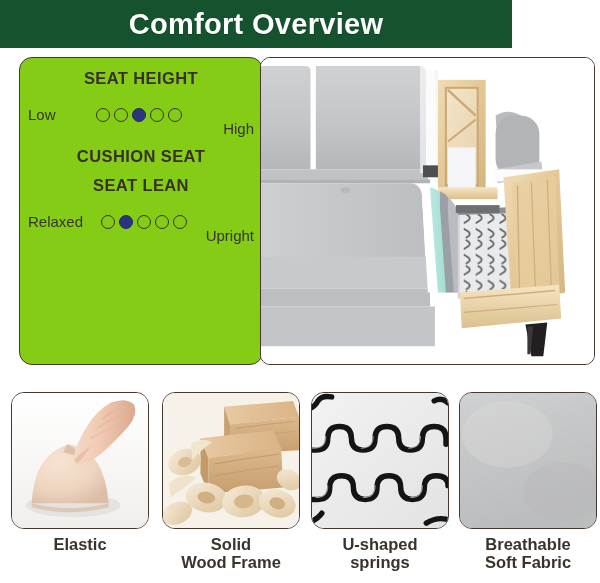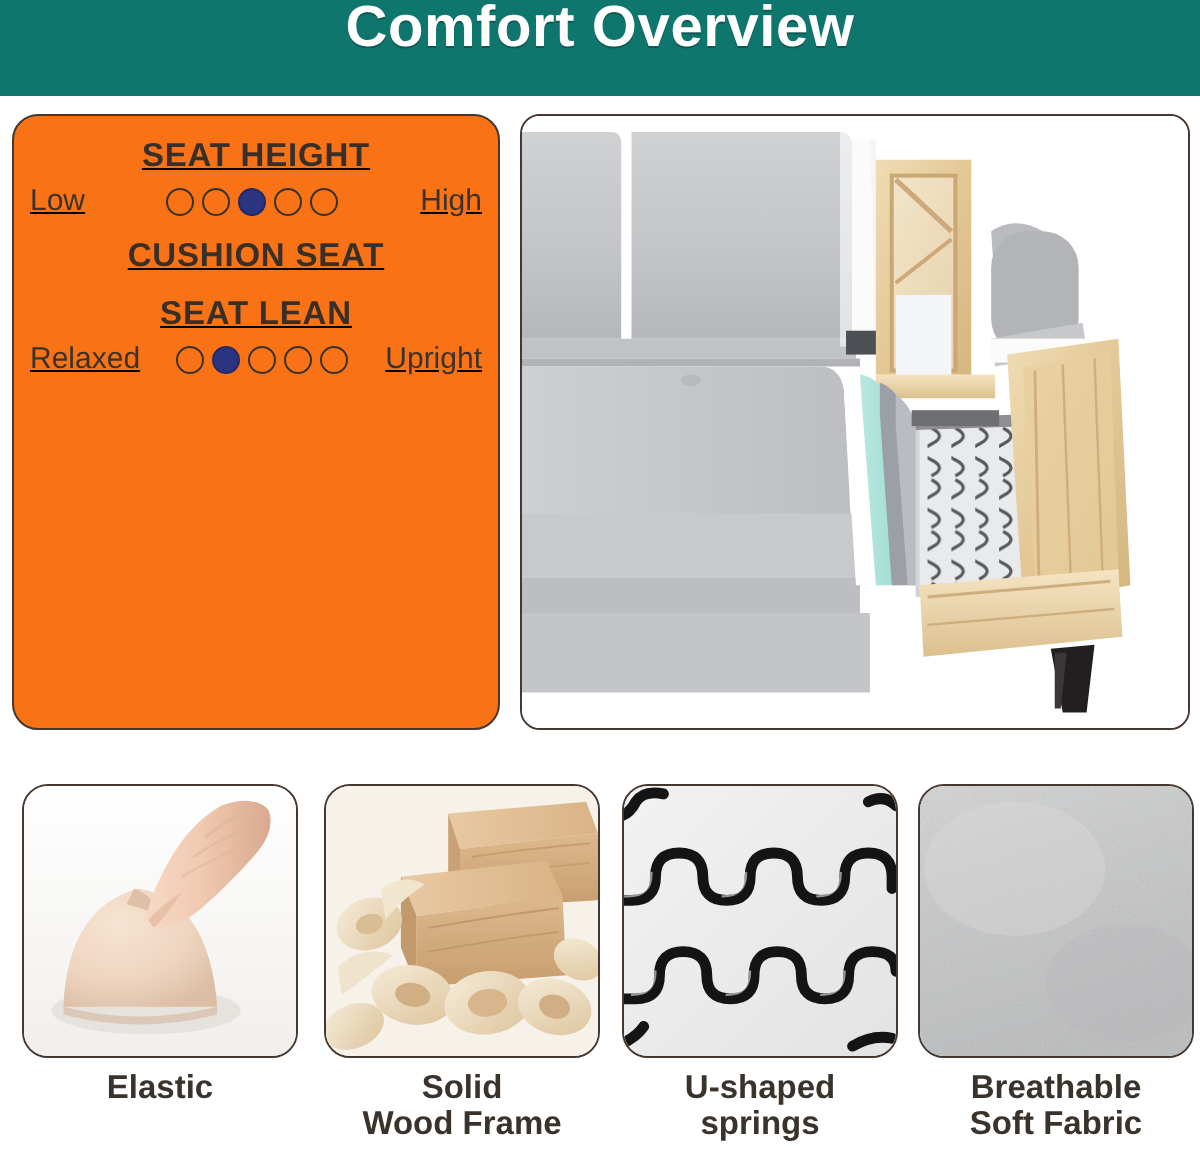--- a/index.html
+++ b/index.html
@@ -5,41 +5,40 @@
   html,body{margin:0;padding:0;}
   body{
     width:600px;height:583px;
     background:#ffffff;
     font-family:"Liberation Sans", sans-serif;
     overflow:hidden;
     position:relative;
   }
   
   .header{
-    position:absolute;left:0;top:0;width:600px;height:48px;
-    background:#0f766e;
-    display:flex;align-items:flex-start;justify-content:center;
+    position:absolute;left:0;top:0;width:512px;height:48px;
+    background:#14532d;
+    display:flex;align-items:center;justify-content:center;
   }
   .header-title{
     color:#ffffff;
     font-size:29px;
     font-weight:bold;
     letter-spacing:0.3px;
     line-height:1;
     text-shadow:0 1px 0 rgba(0,0,0,0.25);
   }
   
   .spec-panel{
-    position:absolute;left:6px;top:57px;width:244px;height:308px;
-    background:#f97316;
+    position:absolute;left:19px;top:57px;width:244px;height:308px;
+    background:#84cc16;
     border:1.6px solid #46382f;
     border-radius:13px;
     box-sizing:border-box;
     padding:4px 0 0 0;
-    text-decoration:underline;
   }
   .spec-group{
     margin-top:10px;
   }
   .spec-group:first-child{margin-top:7px;}
   .spec-title{
     text-align:center;
     font-size:16.5px;
     font-weight:bold;
     color:#383028;
@@ -52,21 +51,21 @@
     justify-content:space-between;
     padding:0 8px;
   }
   .spec-end{
     font-size:15px;
     color:#3a332c;
     white-space:nowrap;
     flex:0 0 auto;
   }
   .spec-end.left{text-align:right;}
-  .spec-end.right{text-align:right;}
+  .spec-end.right{text-align:right;margin-top:28px;}
   .dots{
     display:flex;
     align-items:center;
     gap:4px;
     flex:1 1 auto;
     justify-content:center;
   }
   .dot{
     width:14px;height:14px;
     border-radius:50%;

